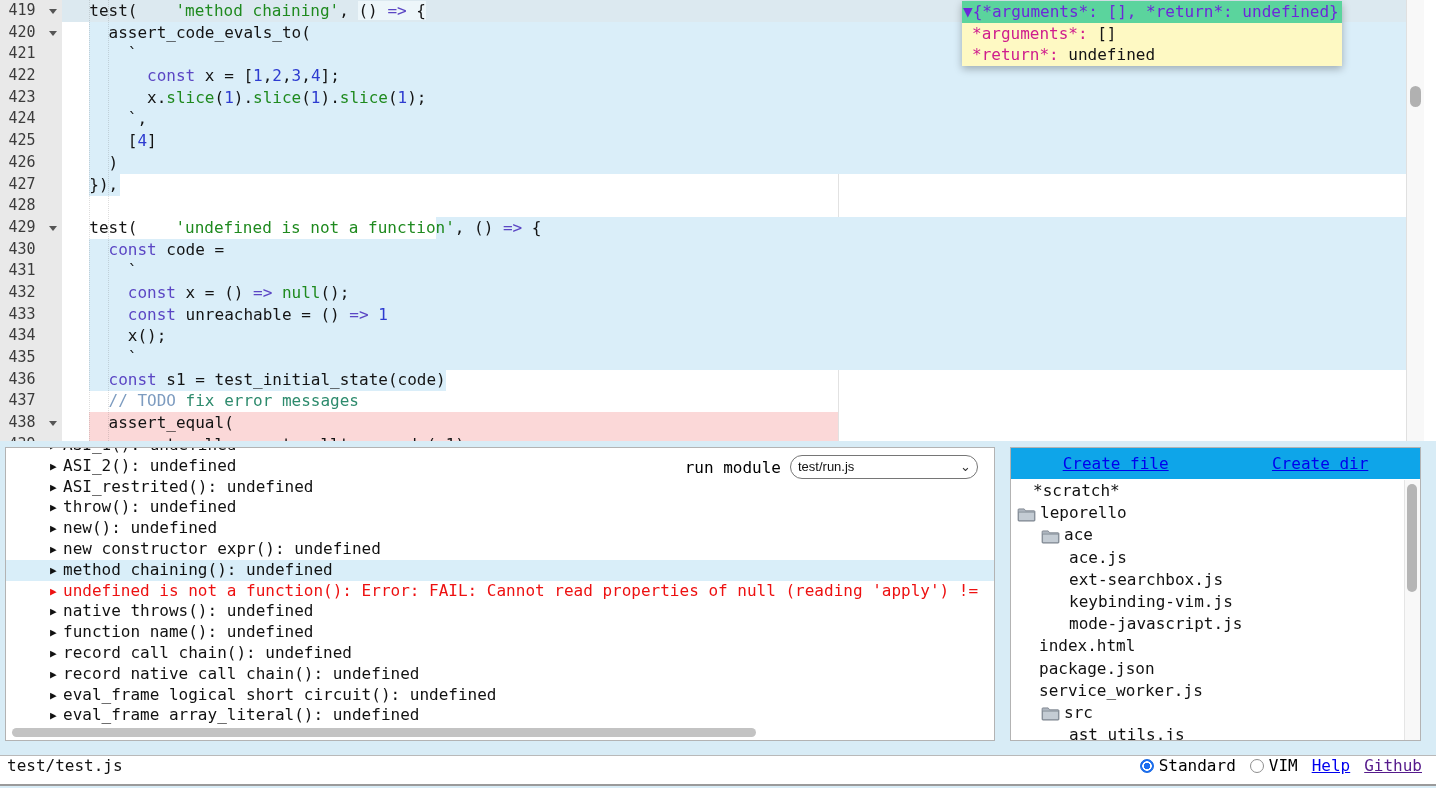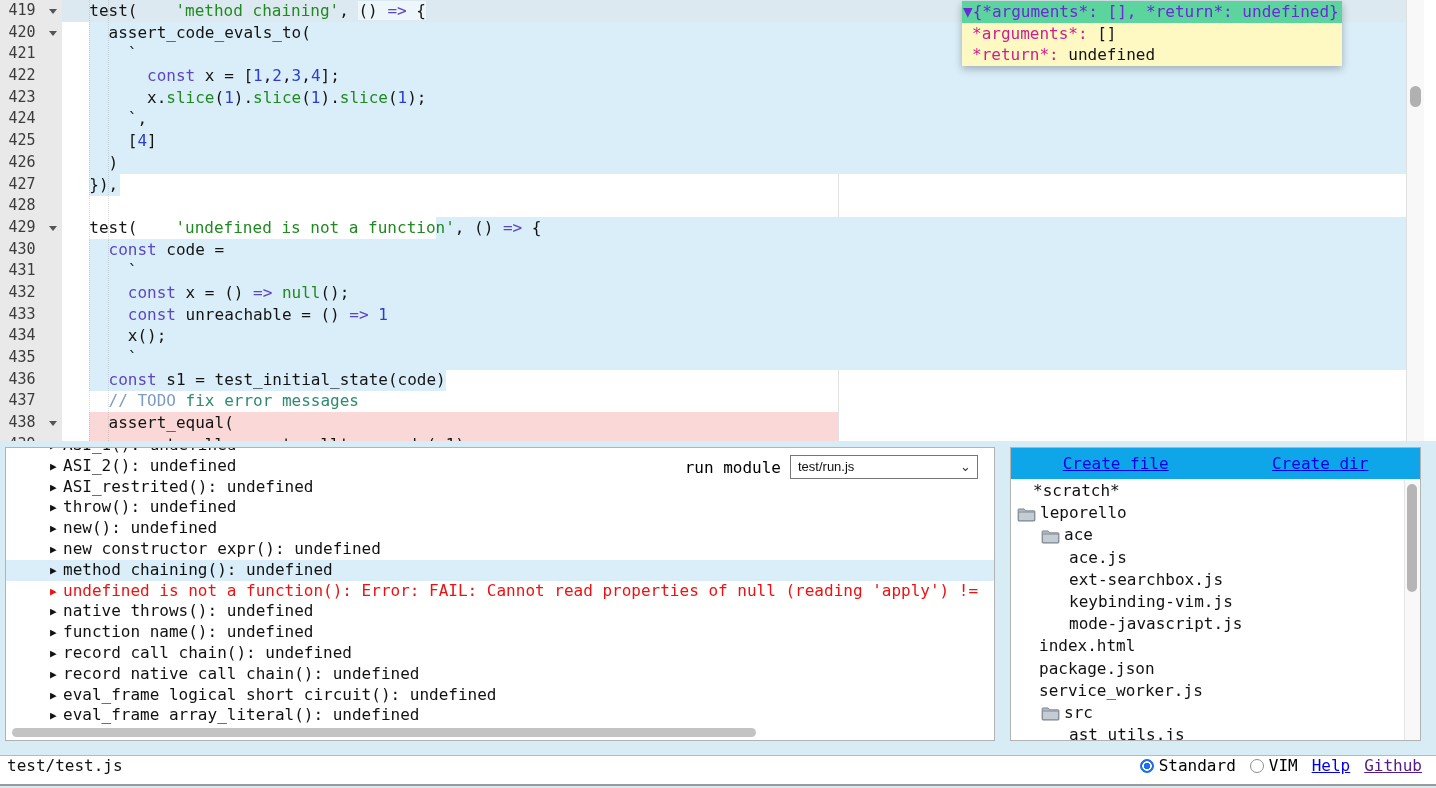--- a/index.html
+++ b/index.html
@@ -58,21 +58,21 @@
                background: #f8f8f8; border-left: 1px solid #e0e0e0; z-index: 5; }
   .ed-thumb { position: absolute; left: 3px; top: 86px; width: 11px; height: 21px;
               background: #b1b1b1; border-radius: 6px; }
 
   
   .panel-left { position: absolute; left: 5px; top: 447px; width: 990px; height: 294px;
                 background: #fff; border: 1px solid #b3b3b3; overflow: hidden; }
   .run-module { position: absolute; right: 16px; top: 7px; display: flex;
                 align-items: center; gap: 9px; font-size: 16px; z-index: 3; background: #fff; }
   .rm-select { position: relative; width: 188px; height: 24px; border: 1px solid #767676;
-               border-radius: 0; background: #fff;
+               border-radius: 12px; background: #fff;
                font-family: "Liberation Sans", sans-serif; font-size: 13px;
                line-height: 22px; padding: 0 22px 0 7px; color: #111;
                white-space: nowrap; overflow: hidden; }
   .rm-chev { position: absolute; right: 6px; top: 0; font-size: 13px; color: #333;
              line-height: 22px; font-family: "DejaVu Sans", sans-serif; }
   .list { position: absolute; left: 0; top: -13px; width: 100%; font-size: 16px; }
   .li { height: 20.8px; line-height: 20.8px; padding-left: 44px; white-space: nowrap;
         color: #111; }
   .li .tri { display: inline-block; width: 13px; font-size: 11px; vertical-align: 1px; }
   .li.selected { background: #d9eef9; }

